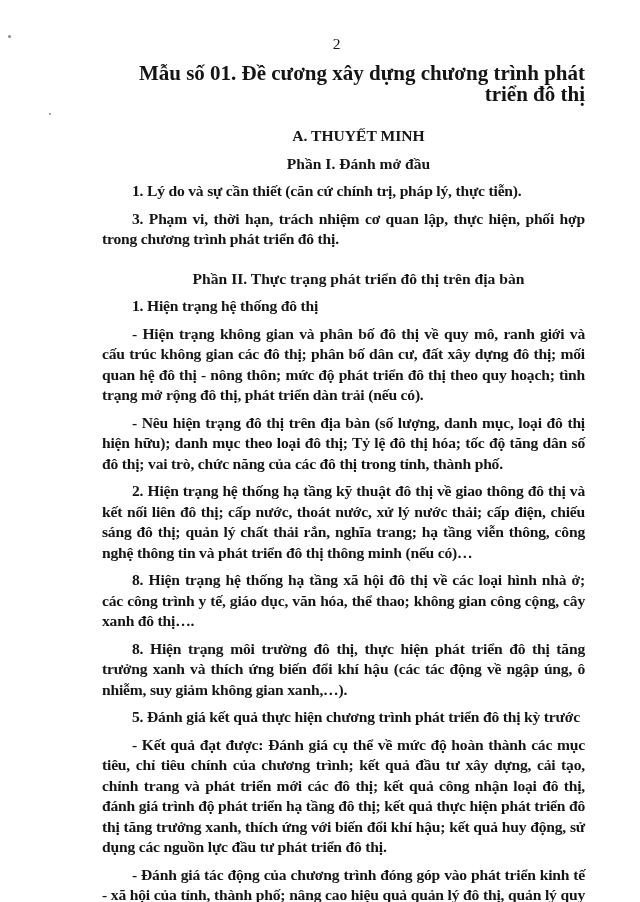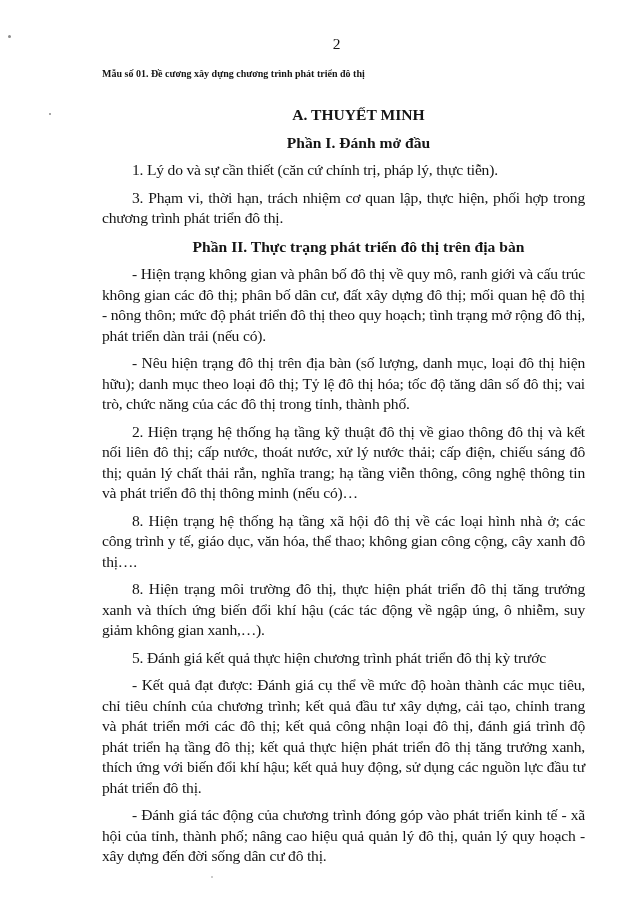--- a/index.html
+++ b/index.html
@@ -19,47 +19,48 @@
     padding: 34px 55px 20px 102px;
   }
   .page-number {
     text-align: center;
     font-size: 15.5px;
     line-height: 20px;
     margin: 0 0 0 0;
     padding-right: 14px;
   }
   .doc-title {
-    font-size: 10px;
+    font-size: 21px;
     font-weight: bold;
-    text-align: left;
+    text-align: right;
     line-height: 21px;
     margin: 9px 0 0 0;
   }
   .h {
     font-size: 15.6px;
     font-weight: bold;
     line-height: 20.5px;
     margin: 7px 0 0 0;
     padding-left: 30px;
     text-align: center;
   }
   .h.first {
     margin-top: 21px;
   }
   .h.part2 {
-    margin-top: 8px;
+    margin-top: 19px;
   }
   .p {
     font-size: 15.6px;
     line-height: 20.5px;
     letter-spacing: -0.2px;
     text-align: justify;
     text-indent: 30px;
     margin: 7px 0 0 0;
+    font-weight: bold;
   }
   .speck {
     position: absolute;
     background: #8a8a8a;
     border-radius: 50%;
   }
   .speck.s1 { left: 8px;  top: 35px;  width: 3px; height: 3px; }
   .speck.s2 { left: 49px; top: 113px; width: 2px; height: 2px; }
   .speck.s3 { left: 211px; top: 876px; width: 2px; height: 2px; opacity: .6; }
 </style>
@@ -77,20 +78,21 @@
   <div class="doc-title">Mẫu số 01. Đề cương xây dựng chương trình phát triển đô thị</div>
 
   <p class="h first">A. THUYẾT MINH</p>
   <p class="h">Phần I. Đánh mở đầu</p>
 
   <p class="p">1. Lý do và sự cần thiết (căn cứ chính trị, pháp lý, thực tiễn).</p>
   <p class="p">3. Phạm vi, thời hạn, trách nhiệm cơ quan lập, thực hiện, phối hợp trong chương trình phát triển đô thị.</p>
 
   <p class="h part2">Phần II. Thực trạng phát triển đô thị trên địa bàn</p>
 
+  <p class="p">1. Hiện trạng hệ thống đô thị</p>
   <p class="p">- Hiện trạng không gian và phân bố đô thị về quy mô, ranh giới và cấu trúc không gian các đô thị; phân bố dân cư, đất xây dựng đô thị; mối quan hệ đô thị - nông thôn; mức độ phát triển đô thị theo quy hoạch; tình trạng mở rộng đô thị, phát triển dàn trải (nếu có).</p>
   <p class="p">- Nêu hiện trạng đô thị trên địa bàn (số lượng, danh mục, loại đô thị hiện hữu); danh mục theo loại đô thị; Tỷ lệ đô thị hóa; tốc độ tăng dân số đô thị; vai trò, chức năng của các đô thị trong tỉnh, thành phố.</p>
   <p class="p">2. Hiện trạng hệ thống hạ tầng kỹ thuật đô thị về giao thông đô thị và kết nối liên đô thị; cấp nước, thoát nước, xử lý nước thải; cấp điện, chiếu sáng đô thị; quản lý chất thải rắn, nghĩa trang; hạ tầng viễn thông, công nghệ thông tin và phát triển đô thị thông minh (nếu có)…</p>
   <p class="p">8. Hiện trạng hệ thống hạ tầng xã hội đô thị về các loại hình nhà ở; các công trình y tế, giáo dục, văn hóa, thể thao; không gian công cộng, cây xanh đô thị….</p>
   <p class="p">8. Hiện trạng môi trường đô thị, thực hiện phát triển đô thị tăng trưởng xanh và thích ứng biến đổi khí hậu (các tác động về ngập úng, ô nhiễm, suy giảm không gian xanh,…).</p>
   <p class="p">5. Đánh giá kết quả thực hiện chương trình phát triển đô thị kỳ trước</p>
   <p class="p">- Kết quả đạt được: Đánh giá cụ thể về mức độ hoàn thành các mục tiêu, chỉ tiêu chính của chương trình; kết quả đầu tư xây dựng, cải tạo, chỉnh trang và phát triển mới các đô thị; kết quả công nhận loại đô thị, đánh giá trình độ phát triển hạ tầng đô thị; kết quả thực hiện phát triển đô thị tăng trưởng xanh, thích ứng với biến đổi khí hậu; kết quả huy động, sử dụng các nguồn lực đầu tư phát triển đô thị.</p>
   <p class="p">- Đánh giá tác động của chương trình đóng góp vào phát triển kinh tế - xã hội của tỉnh, thành phố; nâng cao hiệu quả quản lý đô thị, quản lý quy hoạch - xây dựng đến đời sống dân cư đô thị.</p>
 
 </div>

